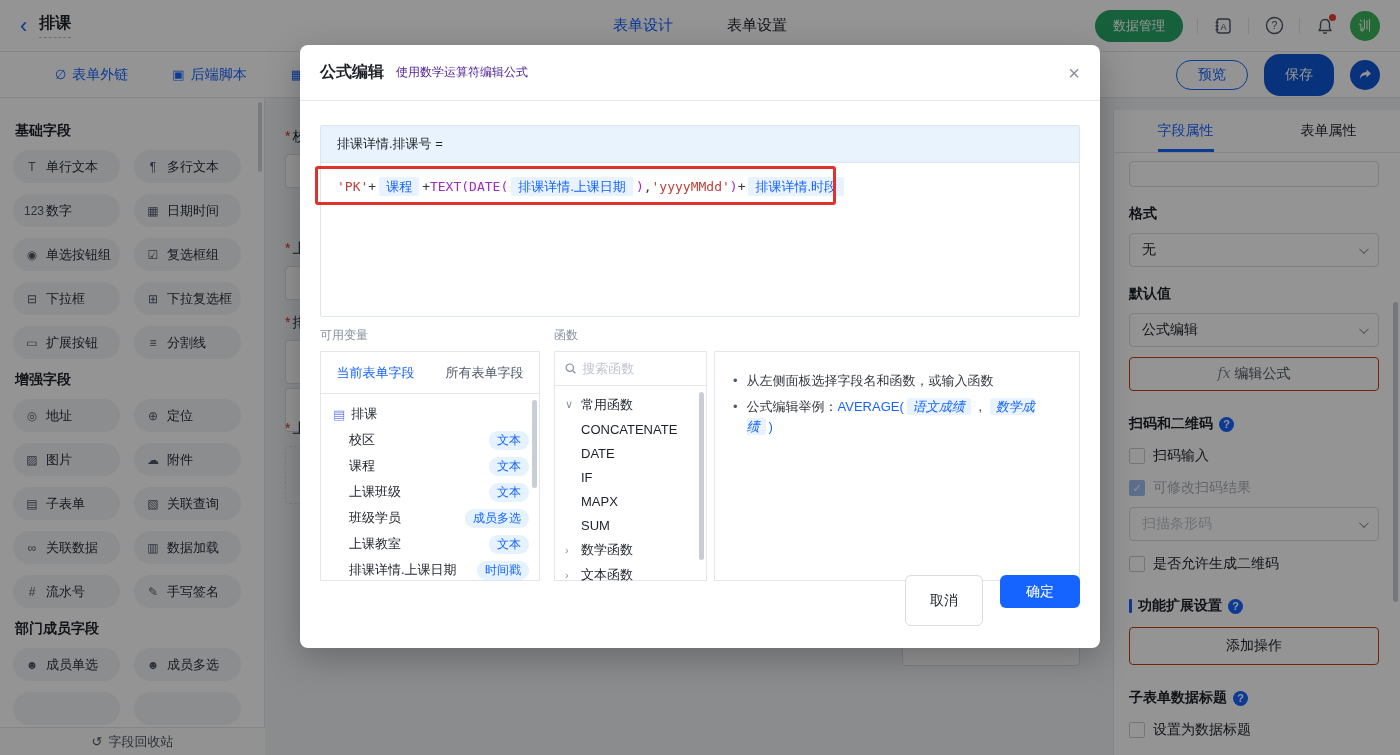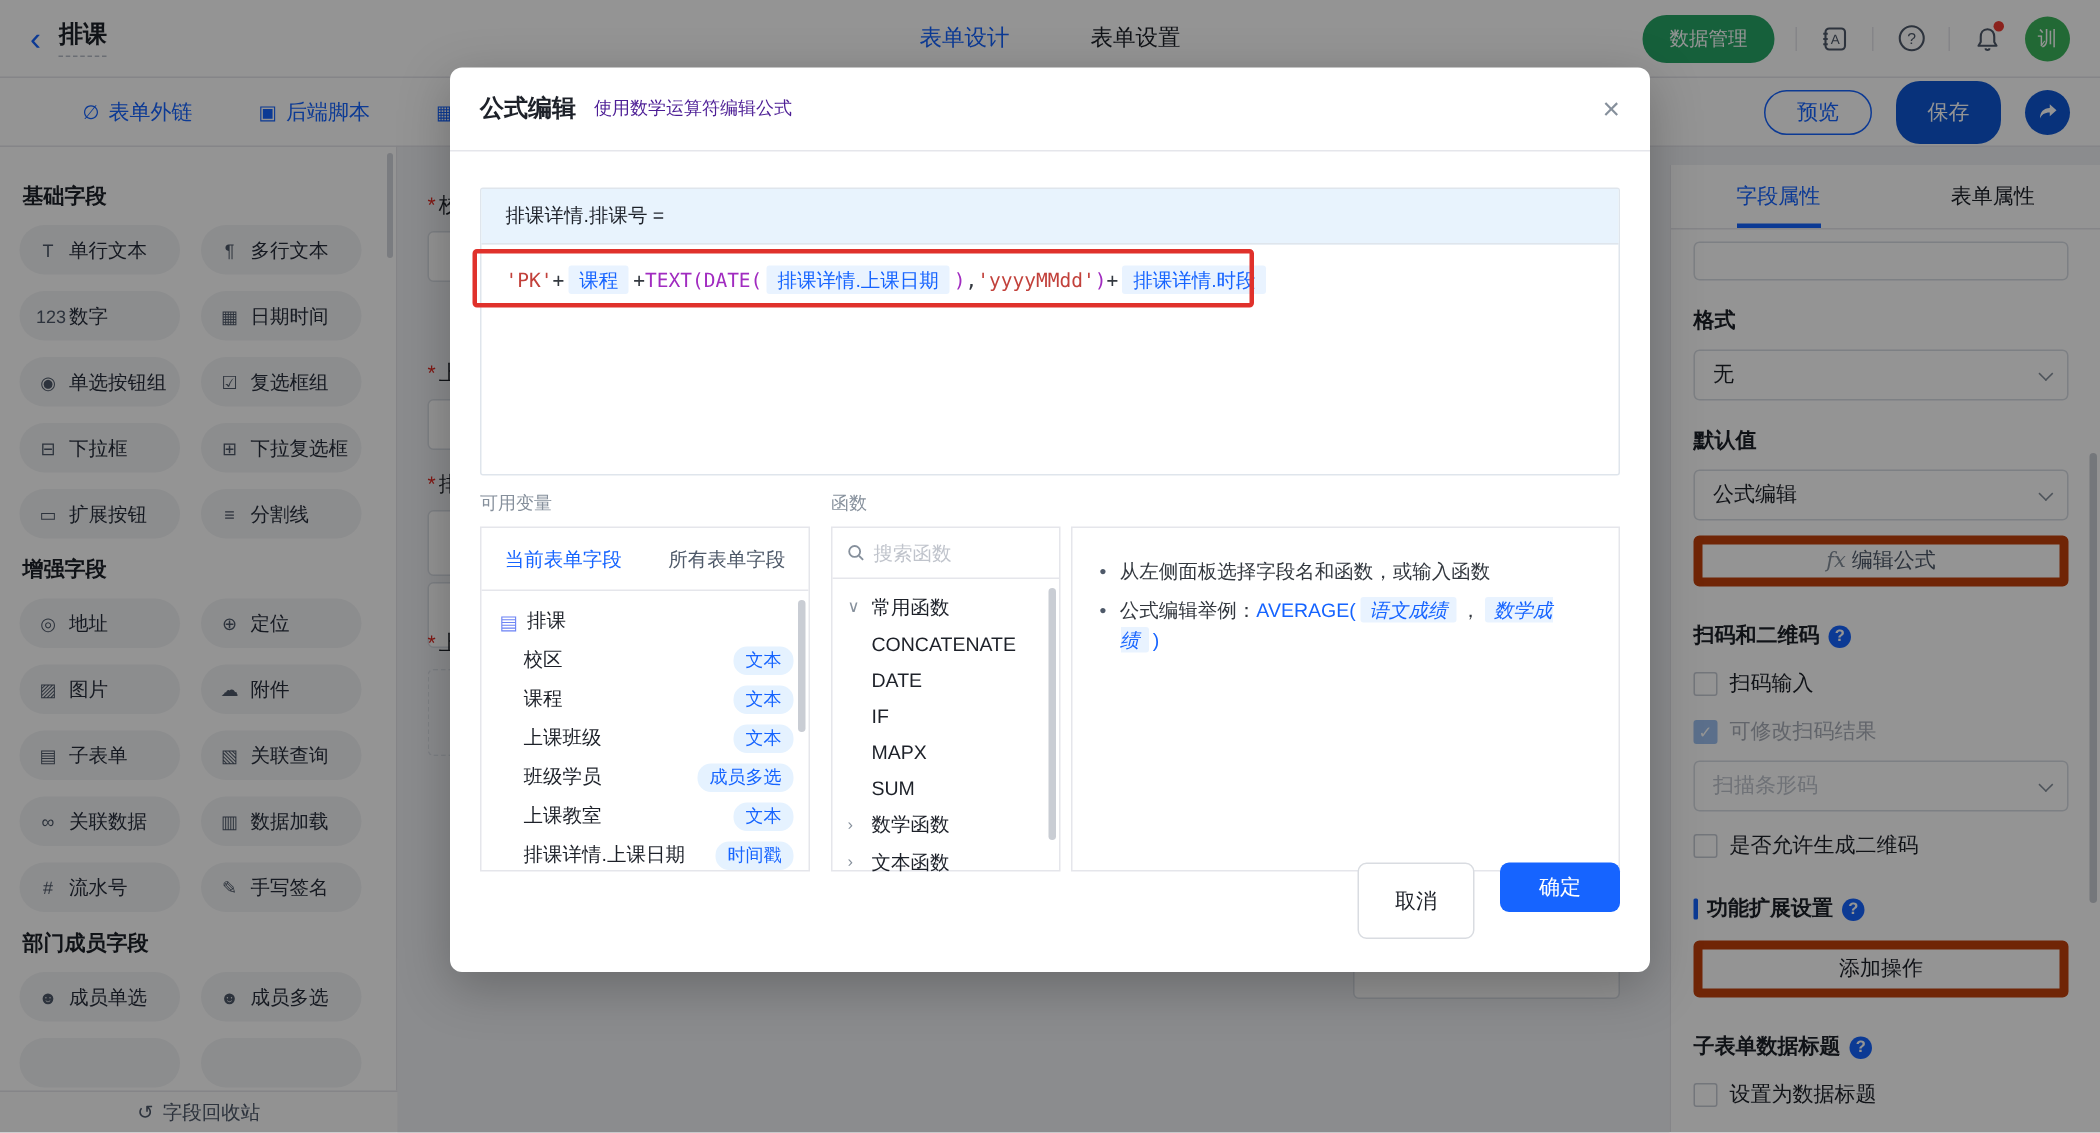--- a/index.html
+++ b/index.html
@@ -76,21 +76,21 @@
                           width:56px; height:3px; background:#1664ff; }
   .rp-body { padding:6px 21px 0 15px; }
   .rp-stub-input { height:26px; border:1px solid #d8dce3; border-radius:4px; margin-top:2px; background:#fff; }
   .rp-label { font-size:14px; font-weight:bold; margin-top:18px; }
   .rp-select { height:34px; border:1px solid #d8dce3; border-radius:4px; margin-top:10px; background:#fff;
                display:flex; align-items:center; padding:0 12px; font-size:14px; cursor:pointer; }
   .rp-select.disabled { color:#bfc4cd; cursor:default; }
   .rp-select .sp { flex:1; }
   .caret { width:7px; height:7px; border-right:1.5px solid #86909c; border-bottom:1.5px solid #86909c;
            transform:rotate(45deg) translateY(-2px); }
-  .rp-btn { height:34px; width:100%; border:6px solid #c2410c; border-radius:4px; background:#fff;
+  .rp-btn { height:34px; width:100%; border:1px solid #c2410c; border-radius:4px; background:#fff;
             font-size:14px; color:#4e5969; margin-top:10px; cursor:pointer; font-family:inherit; }
   .rp-btn.tall { height:38px; margin-top:12px; color:#1d2129; }
   .fxg { font-style:italic; font-family:"DejaVu Serif",serif; margin-right:4px; color:#86909c; }
   .rp-sec { display:flex; align-items:center; gap:6px; font-size:14px; font-weight:bold; margin-top:24px; }
   .rp-sec .bar { width:3px; height:14px; background:#1664ff; border-radius:1px; }
   .qmark { width:15px; height:15px; border-radius:50%; background:#1664ff; color:#fff; font-size:11px;
            display:inline-flex; align-items:center; justify-content:center; cursor:pointer; }
   .cb-row { display:flex; align-items:center; gap:8px; margin-top:14px; font-size:14px; cursor:pointer; }
   .cb { width:16px; height:16px; border:1px solid #c6cbd4; border-radius:2px; background:#fff; flex:none;
         display:flex; align-items:center; justify-content:center; }

